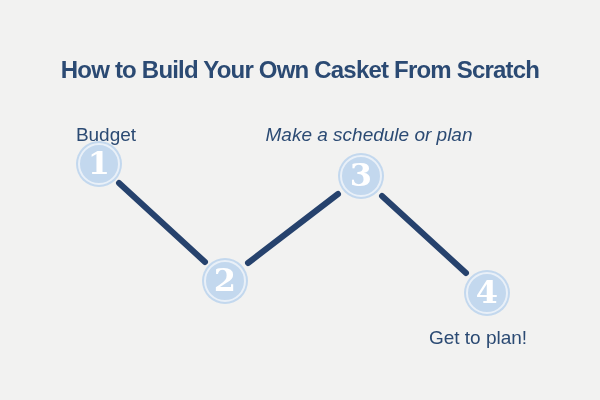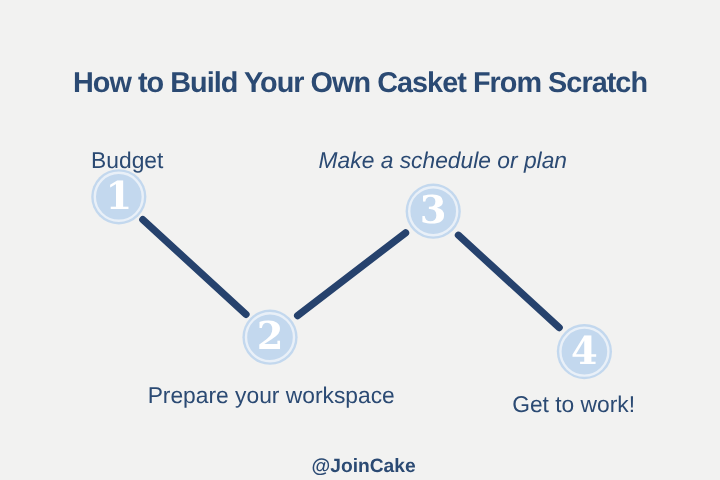--- a/index.html
+++ b/index.html
@@ -103,27 +103,25 @@
   </svg>
 
   <div class="step-label l1">Budget</div>
   <div class="circle c1">
     <span class="num">1</span>
   </div>
 
   <div class="circle c2">
     <span class="num">2</span>
   </div>
-  <div class="step-label l2">Prepare your workspace</div>
 
   <div class="step-label l3">Make a schedule or plan</div>
   <div class="circle c3">
     <span class="num">3</span>
   </div>
 
   <div class="circle c4">
     <span class="num">4</span>
   </div>
-  <div class="step-label l4">Get to work!</div>
+  <div class="step-label l4">Get to plan!</div>
 
-  <div class="footer">@JoinCake</div>
 
 </div>
 
 </body></html>

